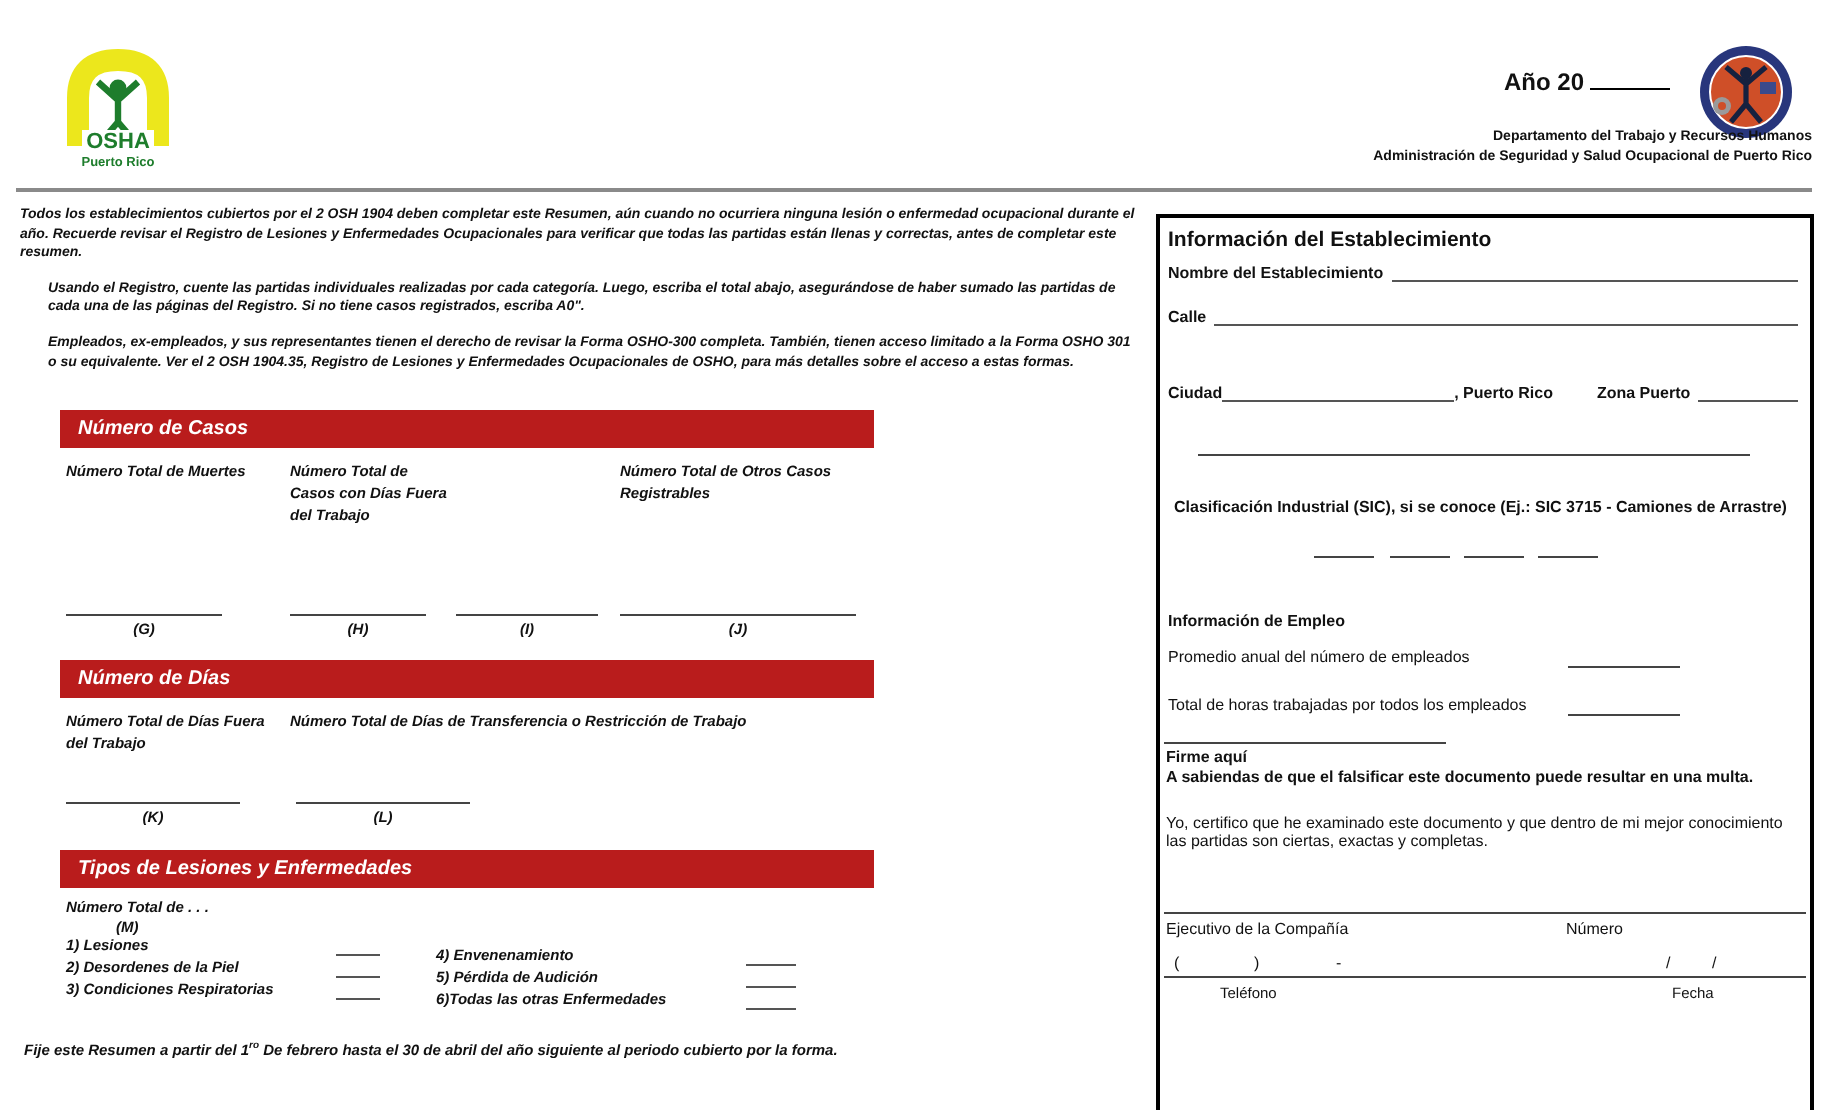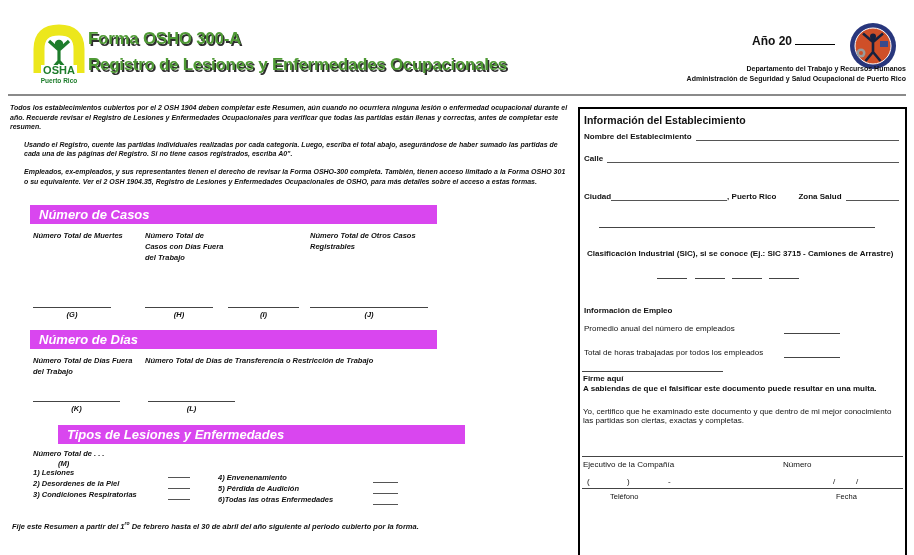--- a/index.html
+++ b/index.html
@@ -13,22 +13,22 @@
   .year .bl{width:40px;border-bottom:1.5px solid #000;display:inline-block;height:11px;}
   .seal{position:absolute;left:849px;top:22px;width:48px;height:48px;}
   .dept{position:absolute;right:8px;top:64px;text-align:right;font-weight:bold;font-size:7px;line-height:10px;}
   .hr-header{position:absolute;left:8px;top:94px;width:898px;border-top:2px solid #8a8a8a;}
   
   .intro{position:absolute;left:10px;top:103px;width:560px;font-size:7px;font-style:italic;
          font-weight:bold;line-height:9.6px;}
   .intro p{margin:0 0 8px 0;}
   .intro p.indent{padding-left:14px;}
   
-  .bar{position:absolute;left:30px;width:407px;height:19px;background:#d946ef;color:#fff;
-       font-weight:bold;font-style:italic;font-size:13px;line-height:19px;padding-left:9px;
+  .bar{position:absolute;left:30px;width:407px;height:19px;background:#b91c1c;color:#fff;
+       font-weight:bold;font-style:italic;font-size:10px;line-height:19px;padding-left:9px;
        box-sizing:border-box;}
   .collabel{position:absolute;font-size:7.5px;font-weight:bold;font-style:italic;line-height:11px;}
   .ulgroup{position:absolute;font-size:7.5px;font-weight:bold;font-style:italic;text-align:center;}
   .ulgroup .line{border-bottom:1px solid #444;height:1px;width:100%;}
   .ulgroup .letter{margin-top:2px;}
   .tiporow{position:absolute;display:flex;justify-content:space-between;align-items:flex-end;
            font-size:7.5px;font-weight:bold;font-style:italic;line-height:10px;}
   .tiporow .bl{border-bottom:1px solid #555;height:8px;}
   .note{position:absolute;left:12px;top:520px;font-size:7.5px;font-weight:bold;font-style:italic;}
   .note sup{font-size:5px;}
@@ -49,24 +49,20 @@
 
   <svg class="logo" viewBox="0 0 60 62">
     <path d="M10 50 V26 Q10 7 30 7 Q50 7 50 26 V50" fill="none" stroke="#ece71c" stroke-width="11"></path>
     <circle cx="30" cy="21" r="4.2" fill="#1e7d2c"></circle>
     <path d="M30 25 V38 M30 27 L20 18 M30 27 L40 18 M30 38 L24 45 M30 38 L36 45" stroke="#1e7d2c" stroke-width="3.2" fill="none"></path>
     <rect x="12" y="42" width="36" height="10" fill="#ffffff"></rect>
     <text x="30" y="51" text-anchor="middle" font-family="Liberation Sans, sans-serif" font-size="11" font-weight="bold" fill="#1e7d2c">OSHA</text>
     <text x="30" y="60" text-anchor="middle" font-family="Liberation Sans, sans-serif" font-size="6.5" font-weight="bold" fill="#1e7d2c">Puerto Rico</text>
   </svg>
 
-  <div class="title">
-    <div>Forma OSHO 300-A</div>
-    <div>Registro de Lesiones y Enfermedades Ocupacionales</div>
-  </div>
 
   <div class="year">
     <span>Año 20</span>
     <span class="bl"></span>
   </div>
 
   <svg class="seal" viewBox="0 0 48 48">
     <circle cx="24" cy="24" r="23" fill="#28367c"></circle>
     <circle cx="24" cy="24" r="18" fill="#cf4f28" stroke="#ffffff" stroke-width="1"></circle>
     <circle cx="24" cy="14.5" r="3" fill="#16213f"></circle>
@@ -119,21 +115,21 @@
 
   <div class="ulgroup" style="left:33px;top:400px;width:87px;">
     <div class="line"></div>
     <div class="letter">(K)</div>
   </div>
   <div class="ulgroup" style="left:148px;top:400px;width:87px;">
     <div class="line"></div>
     <div class="letter">(L)</div>
   </div>
 
-  <div class="bar" style="top:425px;margin-left:28px;">Tipos de Lesiones y Enfermedades</div>
+  <div class="bar" style="top:425px;">Tipos de Lesiones y Enfermedades</div>
 
   <div class="collabel" style="left:33px;top:448px;width:140px;">Número Total de . . .</div>
   <div class="collabel" style="left:58px;top:458px;width:40px;">(M)</div>
 
   <div class="tiporow" style="left:33px;top:468px;width:157px;">
     <span>1) Lesiones</span>
     <span class="bl" style="width:22px;"></span>
   </div>
   <div class="tiporow" style="left:33px;top:479px;width:157px;">
     <span>2) Desordenes de la Piel</span>
@@ -173,21 +169,21 @@
     <div class="prow" style="top:44px;">
       <span class="b">Calle</span>
       <span class="bl grow" style="margin-left:4px;"></span>
     </div>
 
     <div class="prow" style="top:66px;margin-top:16px;">
       <span class="b">Ciudad</span>
       <span class="bl" style="width:116px;"></span>
       <span class="b">, Puerto Rico</span>
       <span style="width:22px;display:inline-block;"></span>
-      <span class="b">Zona Salud</span>
+      <span class="b">Zona Puerto</span>
       <span class="bl grow" style="margin-left:4px;"></span>
     </div>
 
     <div class="pline" style="left:19px;top:118px;width:276px;"></div>
 
     <div class="pabs b" style="left:7px;top:140px;white-space:normal;width:315px;">Clasificación Industrial (SIC), si se conoce (Ej.: SIC 3715 - Camiones de Arrastre)</div>
 
     <div class="pline" style="left:77px;top:169px;width:30px;"></div>
     <div class="pline" style="left:115px;top:169px;width:30px;"></div>
     <div class="pline" style="left:152px;top:169px;width:30px;"></div>

